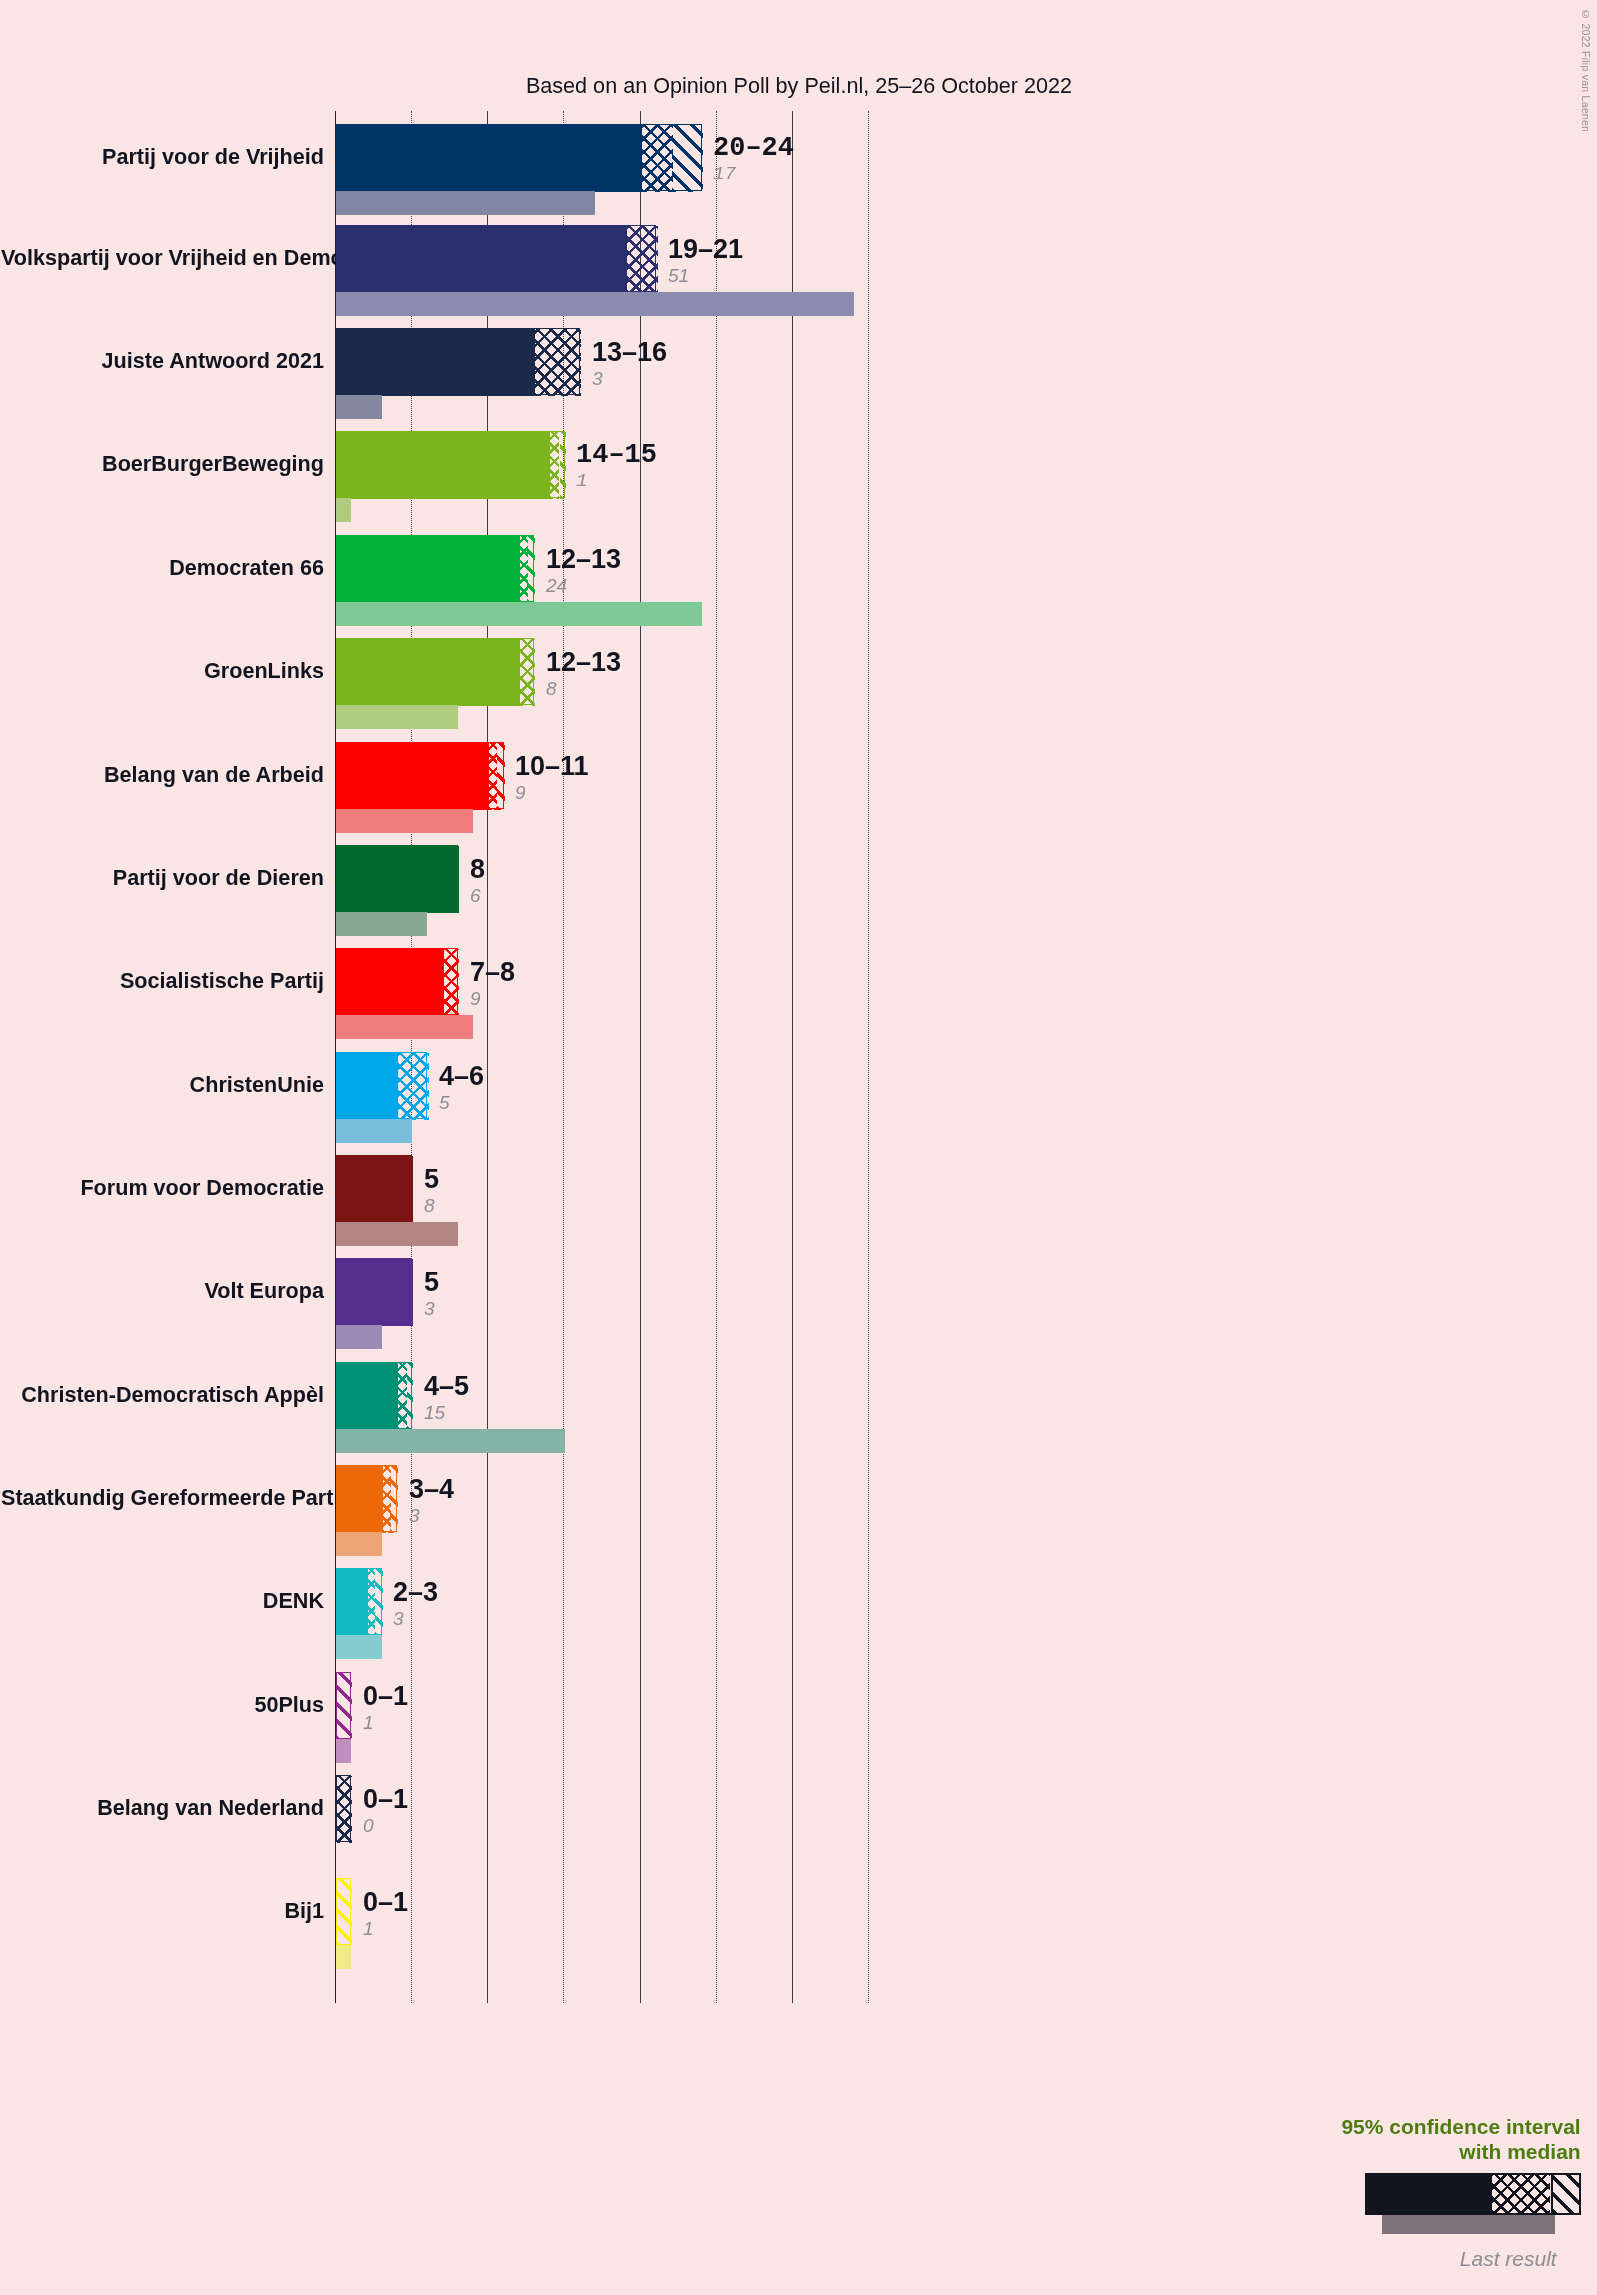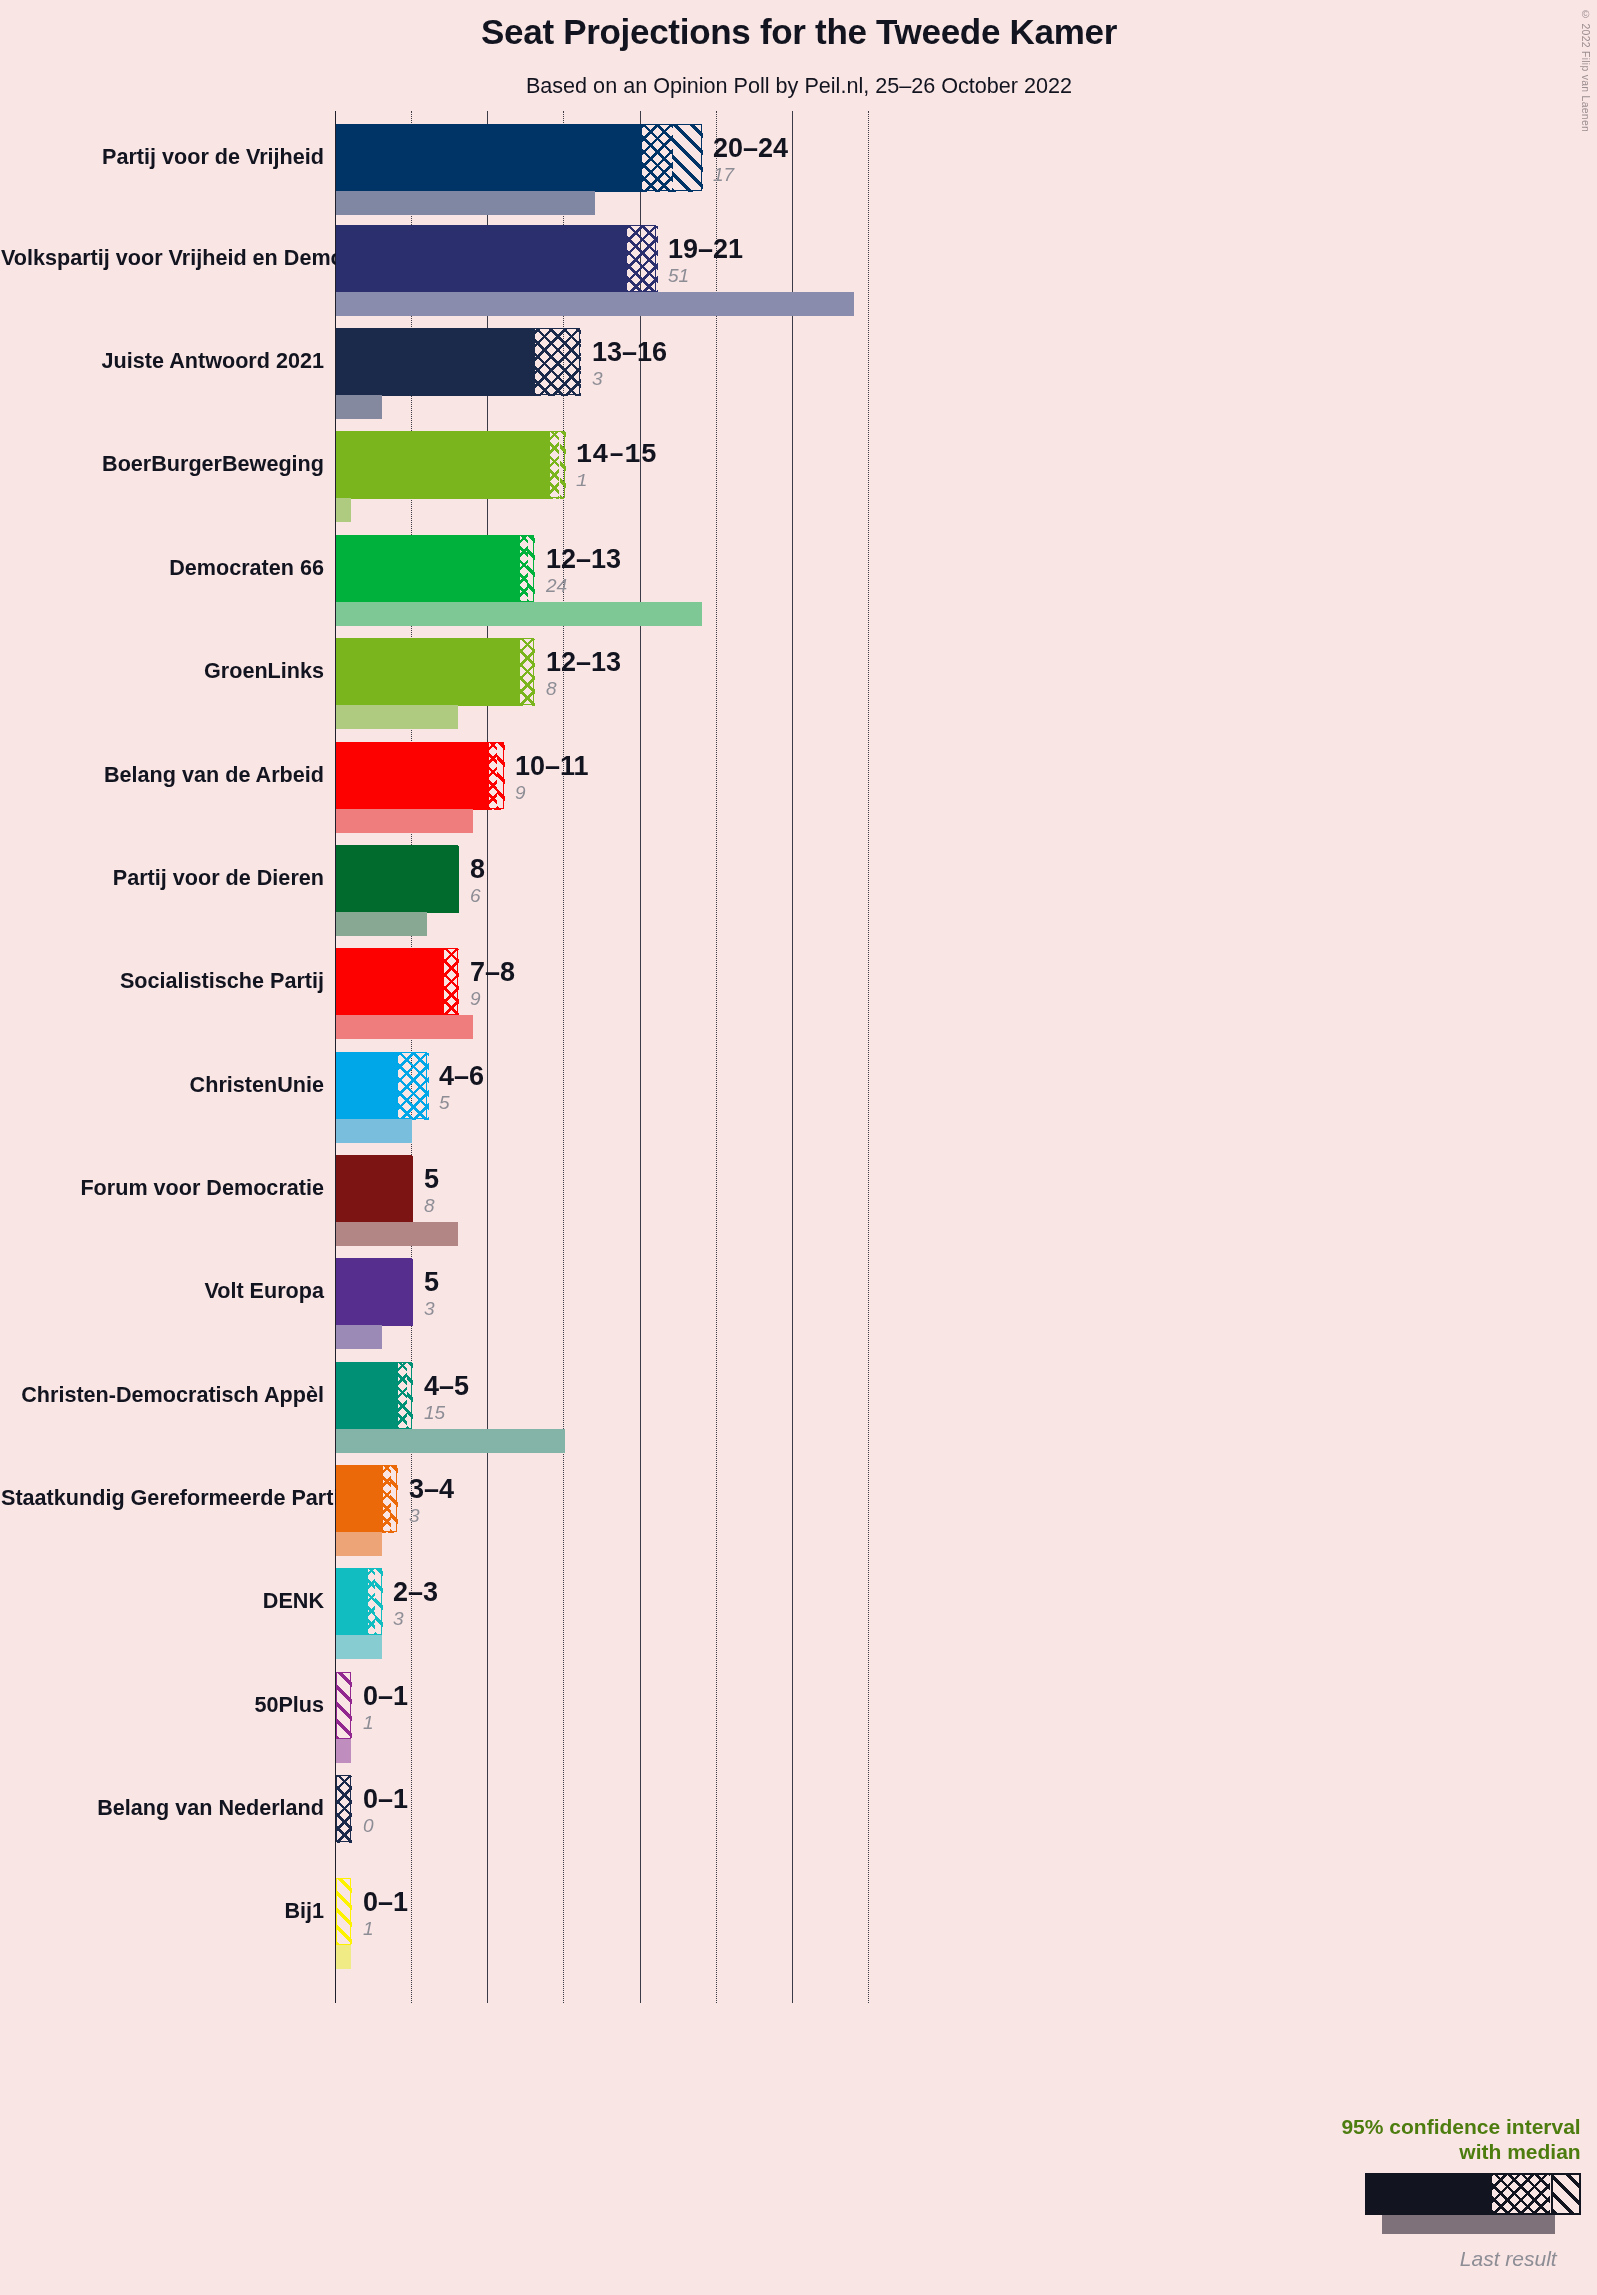--- a/index.html
+++ b/index.html
@@ -58,21 +58,20 @@
   .legmain{position:absolute;right:0;top:0;height:42px;width:216px;}
   .leglastwrap{position:relative;height:19px;}
   .leglast{position:absolute;right:26px;top:0;height:19px;width:173px;background:#7f7179;}
   .leglasttxt{font-size:21px;font-style:italic;color:#8d8d95;margin-top:13px;text-align:right;padding-right:24px;}
 </style>
 </head>
 <body>
 
 <div id="chart-root">
 
-  <div class="title">Seat Projections for the Tweede Kamer</div>
   <div class="subtitle">Based on an Opinion Poll by Peil.nl, 25–26 October 2022</div>
   <div class="copyright">© 2022 Filip van Laenen</div>
 
   <div id="plot">
     <div class="gridlayer" id="gridlayer">
         <div class="gridline minor" style="left: 411px; top: 0px; height: 1892px;"></div>
         <div class="gridline minor" style="left: 563px; top: 0px; height: 1892px;"></div>
         <div class="gridline minor" style="left: 716px; top: 0px; height: 1892px;"></div>
         <div class="gridline minor" style="left: 868px; top: 0px; height: 1892px;"></div>
         <div class="gridline" style="left: 487px; top: 0px; height: 1892px;"></div>
@@ -82,21 +81,21 @@
       </div>
     <div id="rows">
         <div class="row" style="top: 13px; height: 103px;">
           <div class="plabel" style="width: 323px; right: 1274px; top: 22px;">Partij voor de Vrijheid</div>
           <div class="mainbar" style="left: 336px; width: 366px; border: 1.7px solid rgb(0, 51, 102);">
             <div class="seg solid" style="left: 0px; width: 305px; background: rgb(0, 51, 102);"></div>
             <div class="seg cross" style="left: 305px; width: 30.5px; background-image: repeating-linear-gradient(45deg, rgb(0, 51, 102) 0px, rgb(0, 51, 102) 2.6px, transparent 2.6px, transparent 9.5px), repeating-linear-gradient(-45deg, rgb(0, 51, 102) 0px, rgb(0, 51, 102) 2.6px, transparent 2.6px, transparent 9.5px);"></div>
             <div class="seg diag" style="left: 335px; width: 30.5px; background-image: repeating-linear-gradient(45deg, rgb(0, 51, 102) 0px, rgb(0, 51, 102) 3.5px, transparent 3.5px, transparent 12px);"></div>
           </div>
           <div class="lastbar" style="left: 336px; top: 67px; width: 259px; background: rgb(127, 135, 163);"></div>
-          <div class="vals" style="left: 713px; top: 10.8px;">
+          <div class="vals" style="left: 713px; top: 10.8px; font-family: Liberation Mono, monospace;">
             <div class="valrange">20–24</div>
             <div class="vallast">17</div>
           </div>
         </div>
         <div class="row" style="top: 114px; height: 103px;">
           <div class="plabel" style="width: 323px; right: 1274px; top: 22px;">Volkspartij voor Vrijheid en Democratie</div>
           <div class="mainbar" style="left: 336px; width: 320px; border: 1.7px solid rgb(43, 47, 110);">
             <div class="seg solid" style="left: 0px; width: 290px; background: rgb(43, 47, 110);"></div>
             <div class="seg cross" style="left: 290px; width: 30.5px; background-image: repeating-linear-gradient(45deg, rgb(43, 47, 110) 0px, rgb(43, 47, 110) 2.6px, transparent 2.6px, transparent 9.5px), repeating-linear-gradient(-45deg, rgb(43, 47, 110) 0px, rgb(43, 47, 110) 2.6px, transparent 2.6px, transparent 9.5px);"></div>
           </div>

